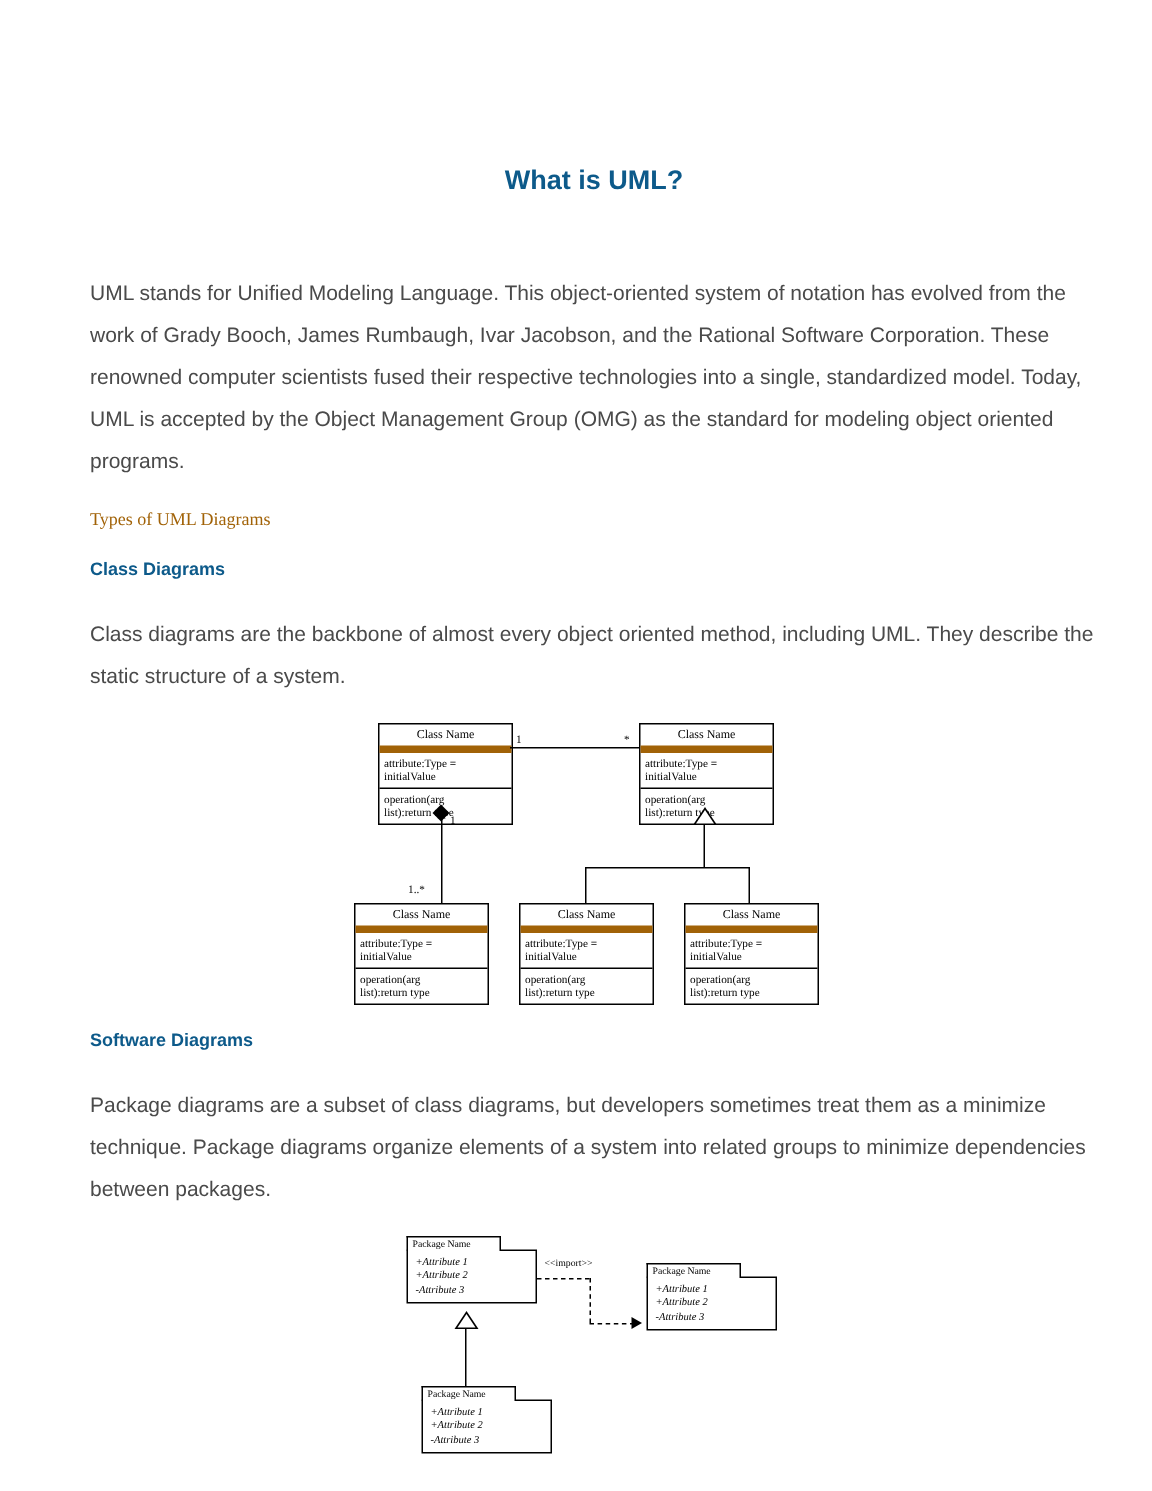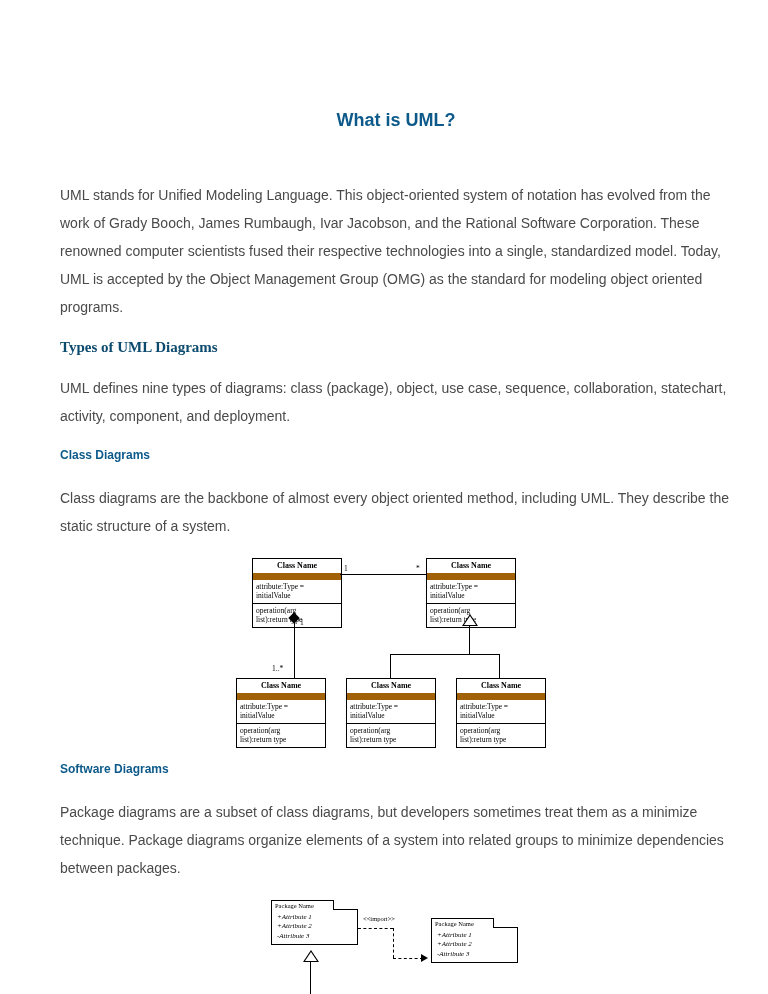--- a/index.html
+++ b/index.html
@@ -26,23 +26,23 @@
     font-weight: bold;
     margin: 0 0 50px 0;
   }
   p.body {
     color: #4a4a4a;
     font-size: 14px;
     line-height: 2.0;
     margin: 0 0 18px 0;
   }
   h2.section {
-    color: #0c4a6e;
-    font-size: 15px;
-    font-weight: bold;
+    color: #a16207;
+    font-size: 12px;
+    font-weight: normal;
     margin: 6px 0 18px 0;
     font-family: Georgia, 'Times New Roman', serif;
   }
   h2.subsection {
     color: #0d5a8a;
     font-size: 12px;
     font-weight: bold;
     margin: 6px 0 22px 0;
   }
   .figure {
@@ -61,23 +61,23 @@
   .uml-class {
     position: absolute;
     width: 88px;
     background: #fff;
     border: 1px solid #000;
     font-size: 7.5px;
     line-height: 1.25;
     color: #000;
   }
   .uml-class .hdr {
-    border-bottom: 7px solid #a16207;
+    border-bottom: 5px solid #a16207;
     text-align: center;
-    font-weight: bold;
+    font-weight: normal;
     padding: 2px 2px;
     font-size: 8px;
   }
   .uml-class .sect {
     border-bottom: 1px solid #000;
     padding: 2px 3px;
   }
   .uml-class .sect:last-child { border-bottom: none; }
 
   .cf-line {
@@ -174,21 +174,20 @@
 </head>
 <body>
 
 <div class="page">
 
   <h1 class="title">What is UML?</h1>
 
   <p class="body">UML stands for Unified Modeling Language. This object-oriented system of notation has evolved from the work of Grady Booch, James Rumbaugh, Ivar Jacobson, and the Rational Software Corporation. These renowned computer scientists fused their respective technologies into a single, standardized model. Today, UML is accepted by the Object Management Group (OMG) as the standard for modeling object oriented programs.</p>
 
   <h2 class="section">Types of UML Diagrams</h2>
-  <p class="body">UML defines nine types of diagrams: class (package), object, use case, sequence, collaboration, statechart, activity, component, and deployment.</p>
 
   <h2 class="subsection">Class Diagrams</h2>
   <p class="body">Class diagrams are the backbone of almost every object oriented method, including UML. They describe the static structure of a system.</p>
 
   <div class="figure">
     <div class="class-fig">
 
       <div class="uml-class" style="left:16px; top:0;">
         <div class="hdr">Class Name</div>
         <div class="sect">

